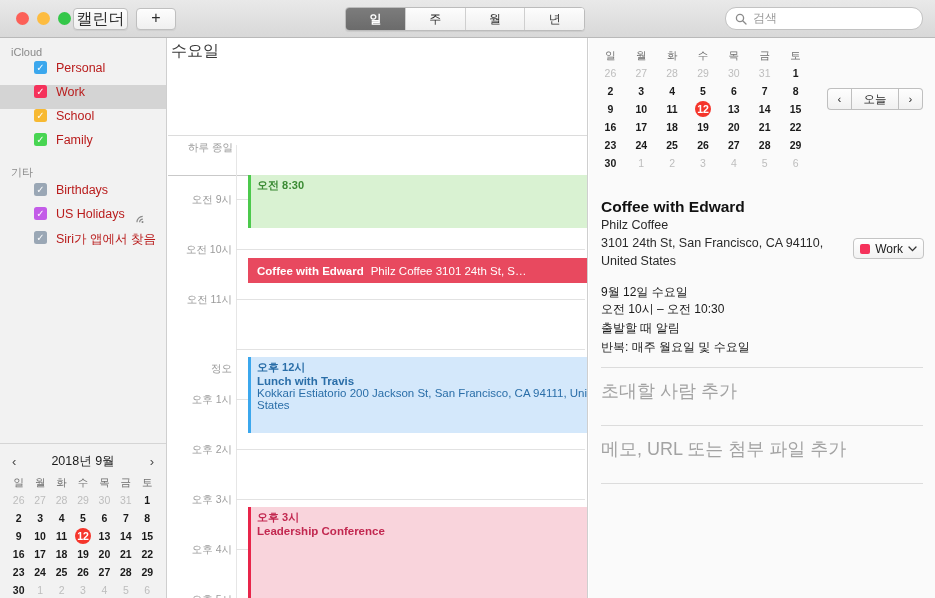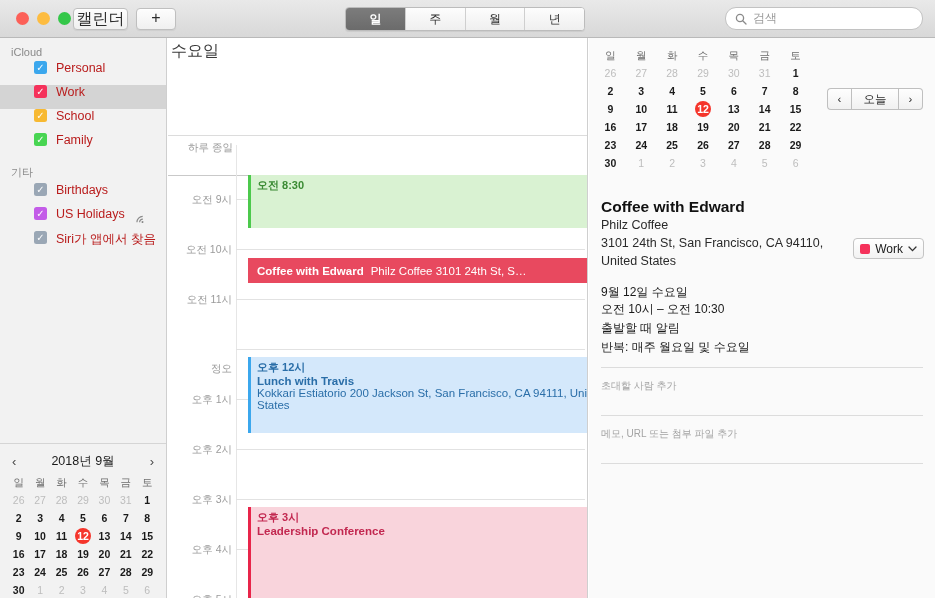--- a/index.html
+++ b/index.html
@@ -143,21 +143,21 @@
     background:linear-gradient(to bottom,#fff,#f2f2f2);
     border:1px solid #c4c4c4; border-radius:4px;
     display:flex; align-items:center; gap:5px; padding:0 6px;
     font-size:12px; color:#1a1a1a;
   }
   .pill-sw { width:10px; height:10px; border-radius:2px; }
   .dt-line { font-size:12.5px; color:#2a2a2a; padding:1px 0 0 12px; line-height:17px; }
   .dt-when { display:flex; justify-content:space-between; padding:14px 12px 0 12px; font-size:12px; color:#1a1a1a;flex-direction:column; }
   .dt-meta { font-size:12px; color:#1a1a1a; padding:2px 0 0 12px; line-height:17px; }
   .dt-sep { height:1px; background:#dcdcdc; margin:11px 12px 0 12px; }
-  .dt-ph { font-size:10px; color:#a3a3a3; padding:11px 0 11px 12px; }
+  .dt-ph { font-size:18px; color:#a3a3a3; padding:11px 0 11px 12px; }
 </style>
 </head>
 <body>
 
 <div class="window">
 
   <div class="titlebar">
     <div class="traffic">
       <div class="light red"></div>
       <div class="light yellow"></div>

